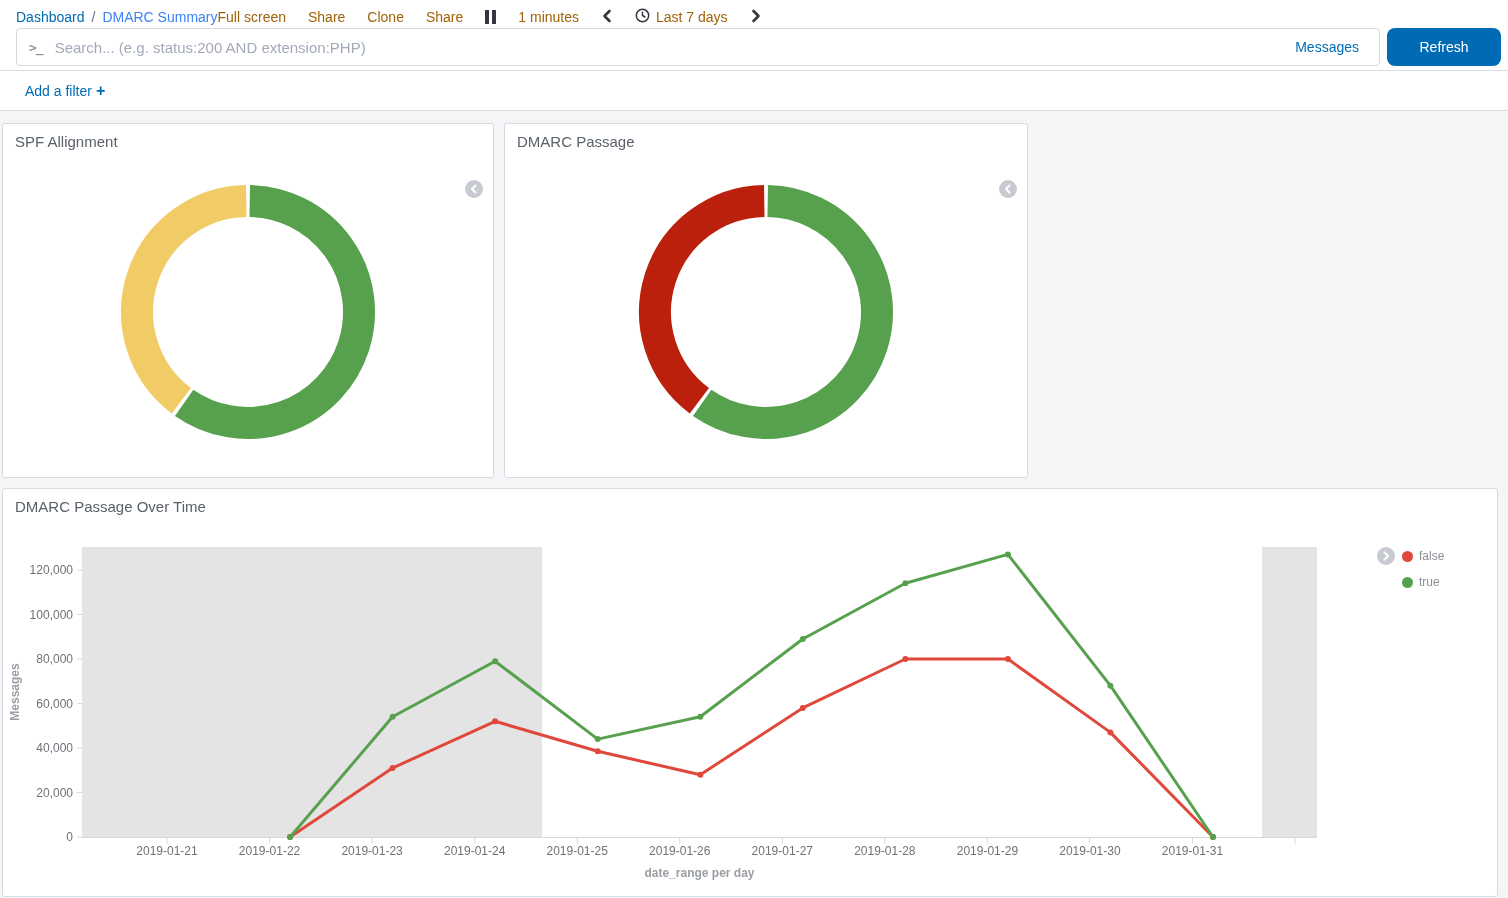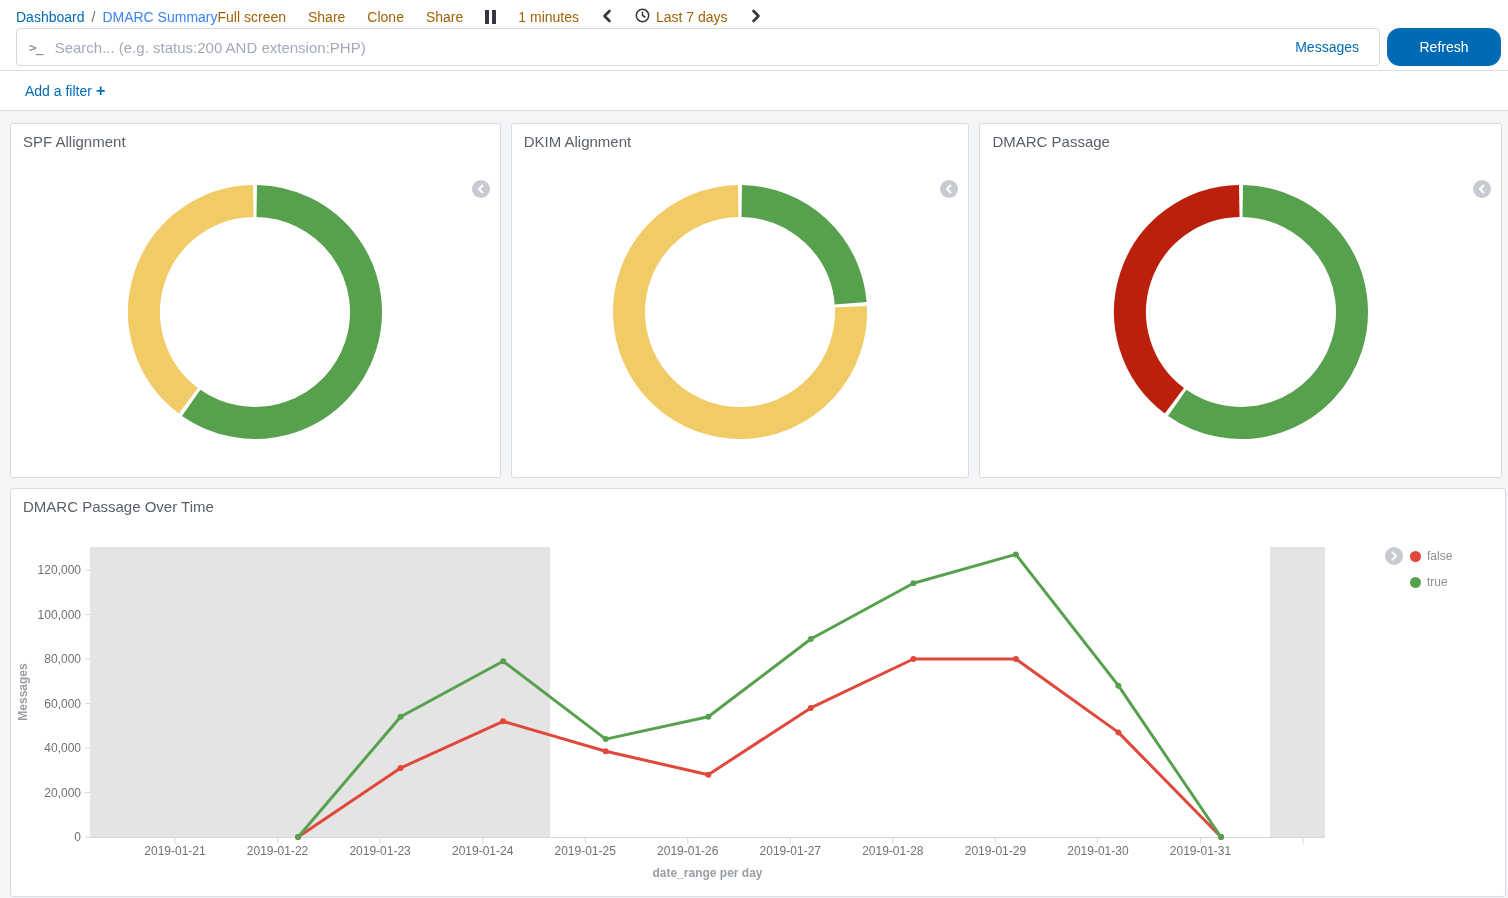--- a/index.html
+++ b/index.html
@@ -17,29 +17,29 @@
   .pause-icon { display:inline-flex; gap:3px; cursor:pointer; }
   .pause-icon i { width:4px; height:14px; background:#343741; display:block; }
   .chev-btn { background:none; border:none; cursor:pointer; display:flex; align-items:center; }
 
   .querybar { display:flex; align-items:center; gap:7px; padding:3px 7px 3px 16px; height:46px; }
   .search-box { flex:1; height:38px; border:1px solid #D5DAE0; border-radius:4px; background:#fff; display:flex; align-items:center; padding:0 12px; }
   .prompt { font-family:"DejaVu Sans Mono", monospace; font-size:13px; font-weight:bold; color:#8A919E; margin-right:12px; letter-spacing:-1px; }
   .search-box input { flex:1; border:none; outline:none; font-size:15px; font-family:Liberation Sans, sans-serif; color:#343741; background:transparent; }
   .search-box input::placeholder { color:#A2AAB8; }
   .options-link { color:#006BB4; font-size:14px; text-decoration:none; padding:0 8px; cursor:pointer; }
-  .refresh-btn { width:114px; height:38px; background:#006BB4; border:none; border-radius:13px; color:#fff; font-size:14px; font-family:inherit; cursor:pointer;text-align:center; }
+  .refresh-btn { width:114px; height:38px; background:#006BB4; border:none; border-radius:8px; color:#fff; font-size:14px; font-family:inherit; cursor:pointer;text-align:center; }
   .header-wrap { border-bottom:1px solid #D9DCE1; }
 
   .filterbar { height:40px; display:flex; align-items:center; padding-left:25px; border-bottom:1px solid #D9DCE1; background:#fff; }
   .add-filter { color:#006BB4; font-size:14px; text-decoration:none; cursor:pointer; display:flex; align-items:center; gap:4px; }
   .plus { font-weight:bold; font-size:16px; }
 
   
-  .dashboard { background:#F4F5F7; height:788px; padding:12px 6px 2px 10px; display:flex; flex-direction:column; gap:10px; }
+  .dashboard { background:#F4F5F7; height:788px; padding:12px 6px 2px 2px; display:flex; flex-direction:column; gap:10px; }
   .row { display:flex; gap:10px; }
   .panel { background:#fff; border:1px solid #D8DBE1; border-radius:3px; position:relative; }
   .panel-title { font-size:15px; color:#5A6169; padding:9px 12px 4px 12px; white-space:nowrap; overflow:hidden; }
   .p-spf  { width:492px; height:355px; }
   .p-dkim { width:460px; height:355px; }
   .p-dmarc{ width:524px; height:355px; }
   .p-wide { width:1496px; height:436px; }
   .donut-body { display:flex; justify-content:center; align-items:center; height:316px; }
   .panel-toggle { position:absolute; top:56px; right:10px; width:18px; height:18px; border-radius:50%; background:#C7CBD1; border:none; cursor:pointer; display:flex; align-items:center; justify-content:center; padding:0; }
 
@@ -127,36 +127,20 @@
         </span>
       </button>
       <div class="donut-body">
         <svg id="donut-spf" width="280" height="280">
             <path d="M 141.74 29.01 A 111 111 0 1 1 76.17 230.81" fill="none" stroke="#57A14E" stroke-width="32"></path>
             <path d="M 73.35 228.76 A 111 111 0 0 1 138.26 29.01" fill="none" stroke="#F1CB66" stroke-width="32"></path>
           </svg>
       </div>
     </div>
 
-    <div class="panel p-dkim">
-      <div class="panel-title">DKIM Alignment</div>
-      <button class="panel-toggle">
-        <span>
-          <svg width="10" height="10" viewBox="0 0 10 10">
-              <polyline points="6.5,1.5 3,5 6.5,8.5" fill="none" stroke="#fff" stroke-width="2" stroke-linecap="round" stroke-linejoin="round"></polyline>
-            </svg>
-        </span>
-      </button>
-      <div class="donut-body">
-        <svg id="donut-dkim" width="280" height="280">
-            <path d="M 141.74 29.01 A 111 111 0 0 1 250.66 131.29" fill="none" stroke="#57A14E" stroke-width="32"></path>
-            <path d="M 250.88 134.77 A 111 111 0 1 1 138.26 29.01" fill="none" stroke="#F1CB66" stroke-width="32"></path>
-          </svg>
-      </div>
-    </div>
 
     <div class="panel p-dmarc">
       <div class="panel-title">DMARC Passage</div>
       <button class="panel-toggle">
         <span>
           <svg width="10" height="10" viewBox="0 0 10 10">
               <polyline points="6.5,1.5 3,5 6.5,8.5" fill="none" stroke="#fff" stroke-width="2" stroke-linecap="round" stroke-linejoin="round"></polyline>
             </svg>
         </span>
       </button>

